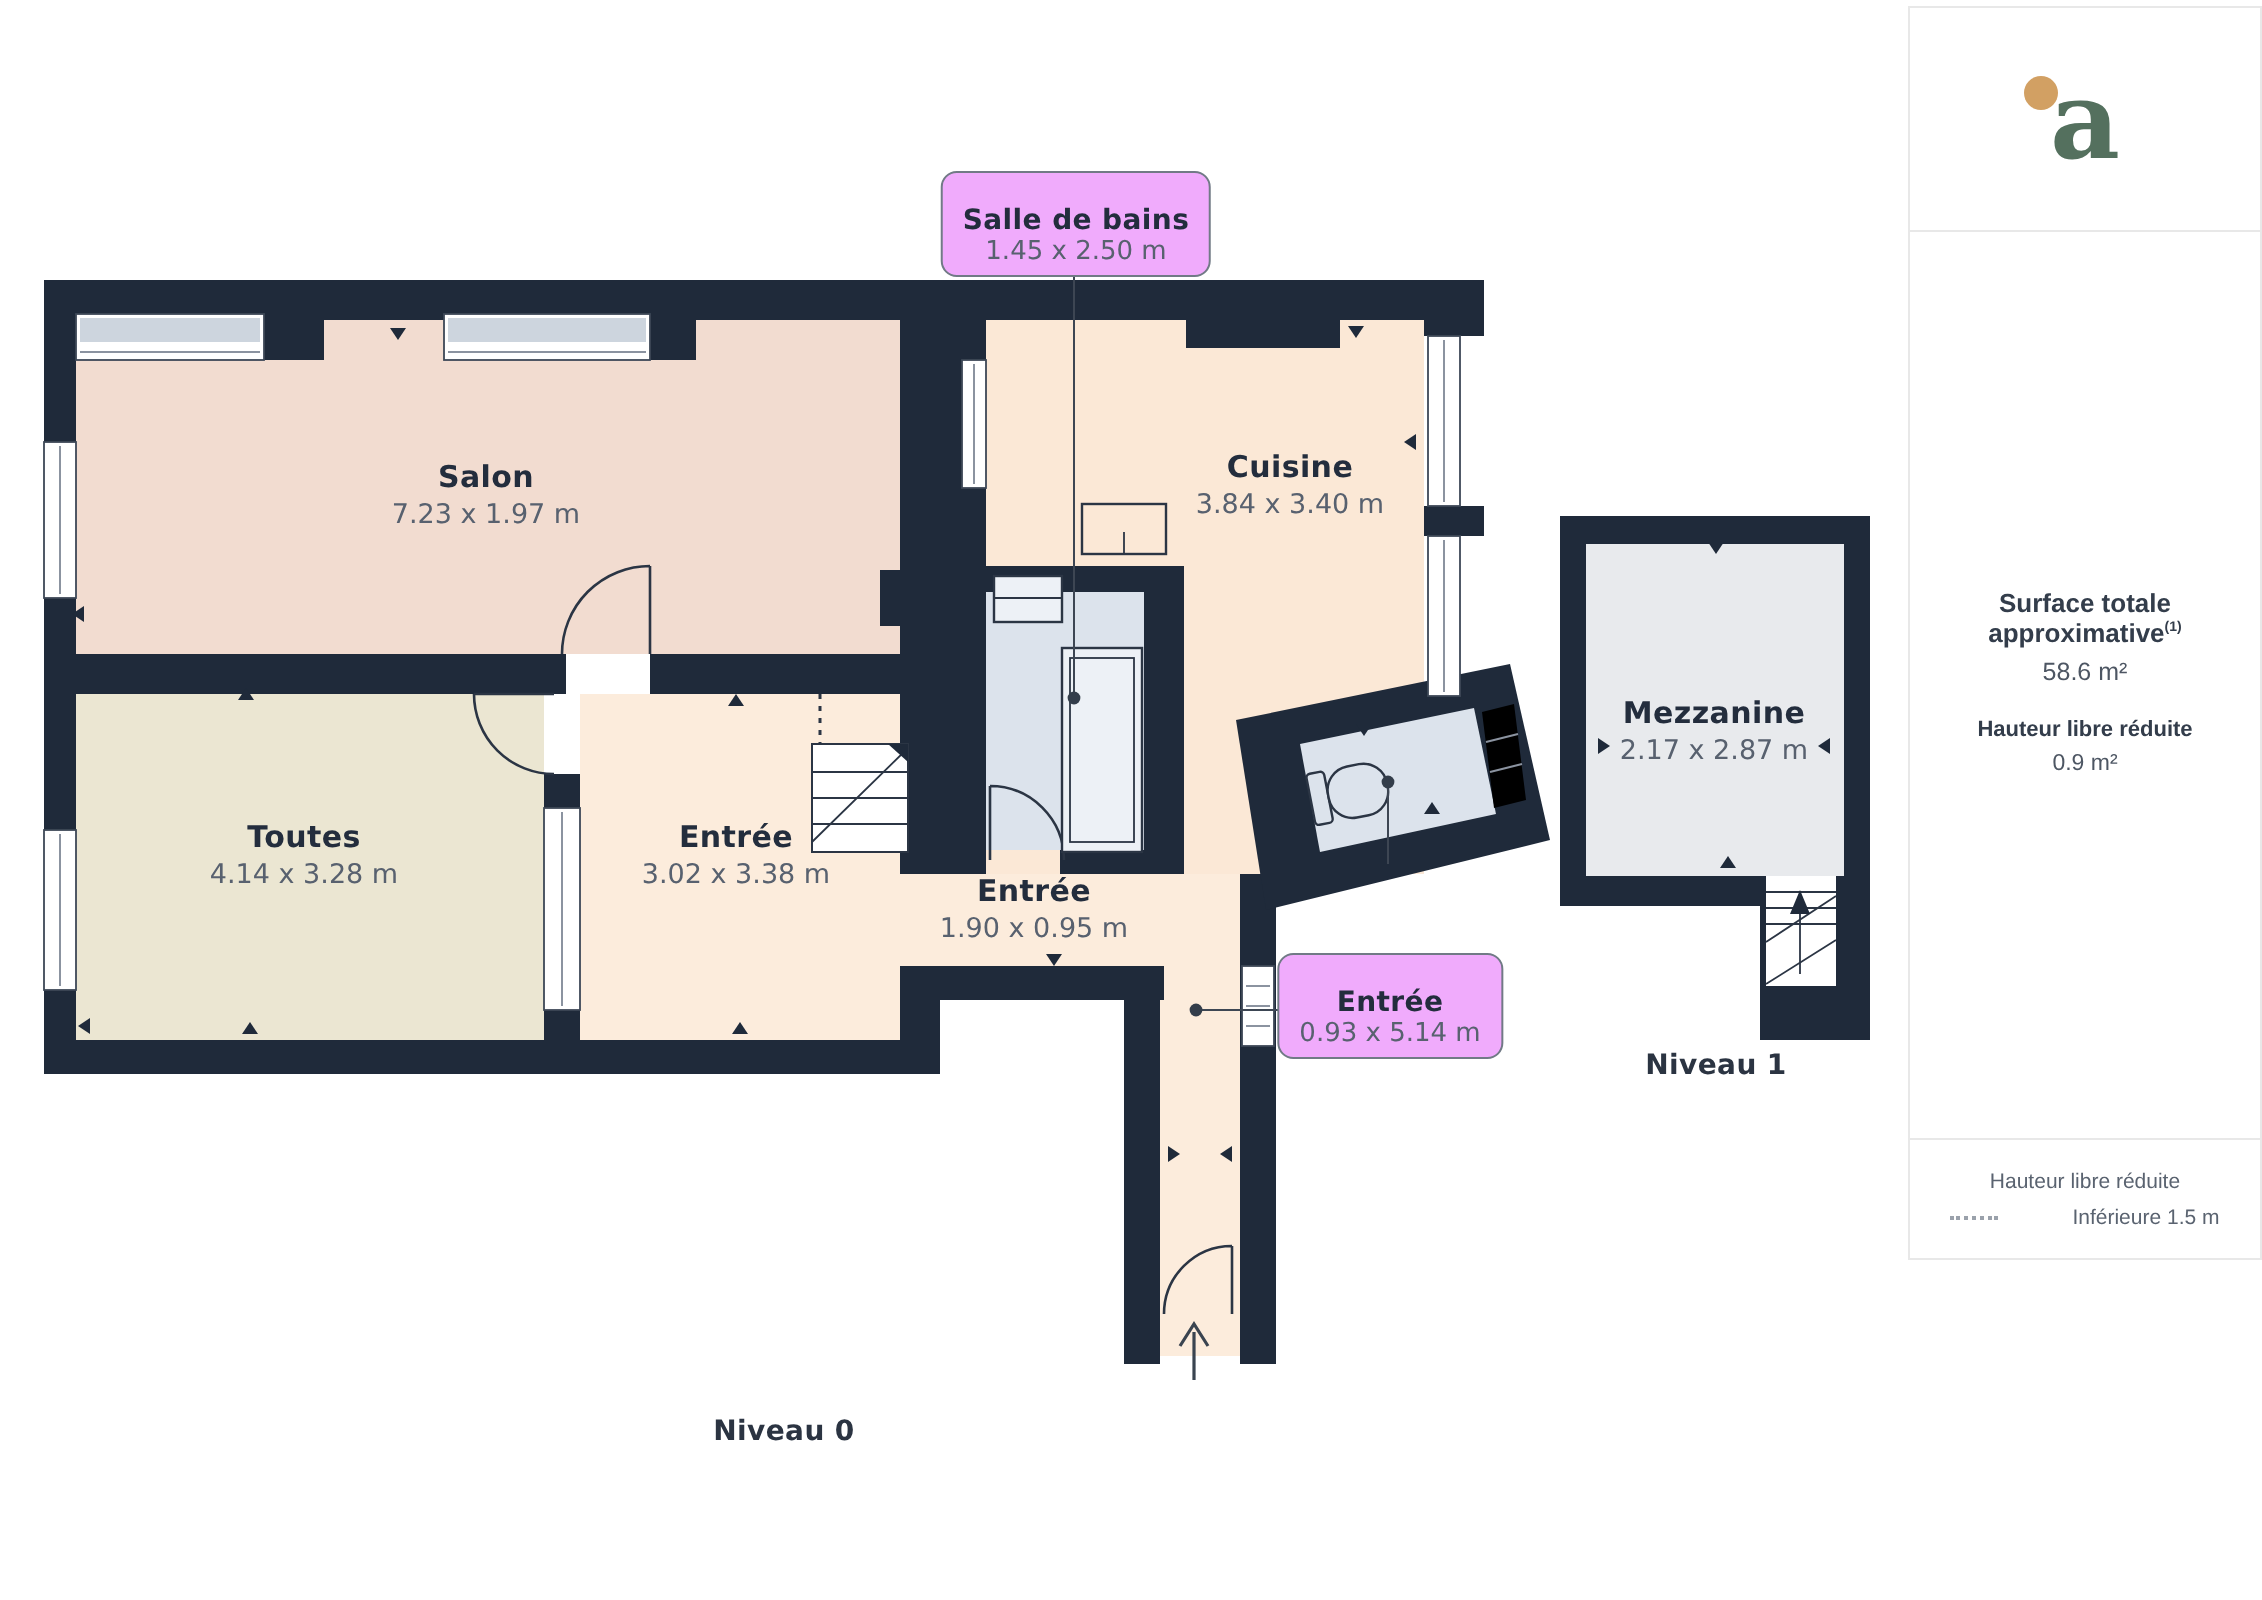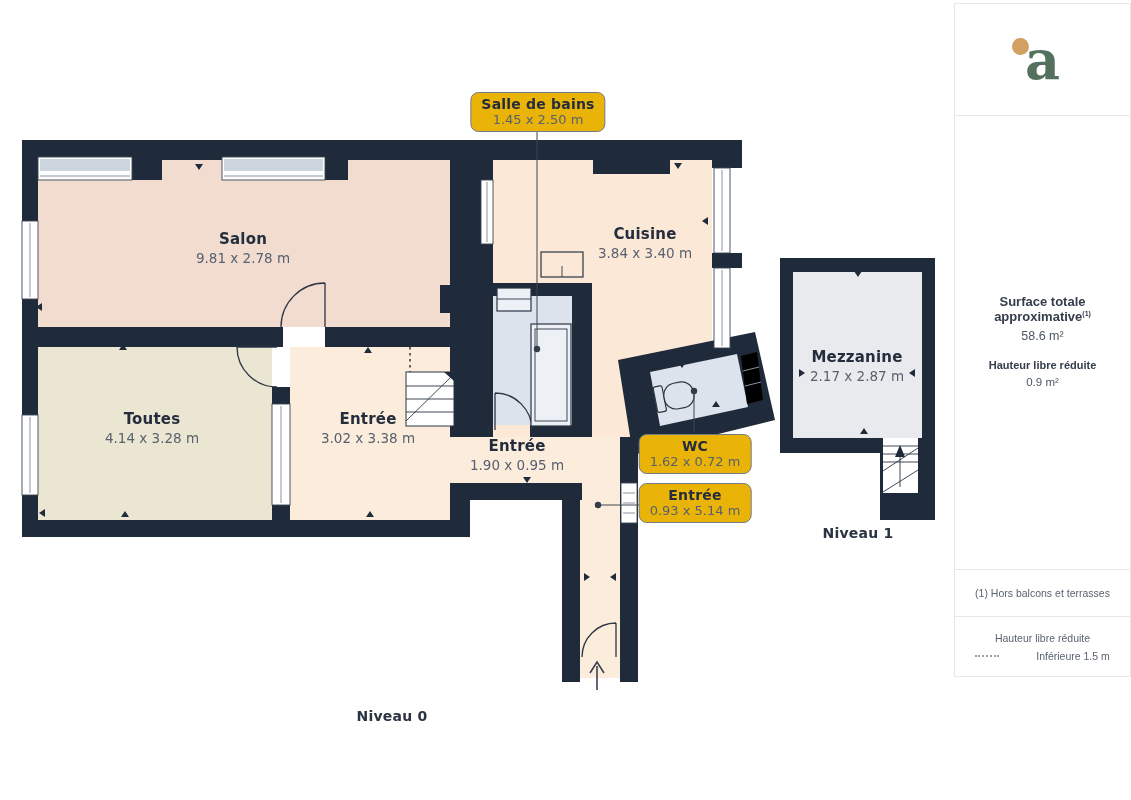--- a/index.html
+++ b/index.html
@@ -14,22 +14,22 @@
   .fixture{stroke:#2b3544;stroke-width:1.2;}
   .thin{fill:none;stroke:#2b3544;stroke-width:0.9;}
   .leader{stroke:#3d4653;stroke-width:1;}
   .leader-dot{fill:#333d4a;}
   .dashedline{stroke:#2b3544;stroke-width:1.5;stroke-dasharray:2.5,3.5;fill:none;}
   
   .room-label{position:absolute;transform:translate(-50%,-50%);text-align:center;
               line-height:1.25;white-space:nowrap;z-index:3;}
   .room-name{font-weight:700;font-size:15px;color:#232d3d;letter-spacing:.2px;}
   .room-dims{font-size:13.5px;color:#58616f;margin-top:1px;}
-  .callout{position:absolute;transform:translate(-50%,-50%);background:#eab308;
-           border:1.2px solid #717a86;border-radius:8px;padding:3px 10px 4px;
+  .callout{position:absolute;transform:translate(-50%,-50%);background:#f0abfc;
+           border:1.2px solid #717a86;border-radius:8px;padding:16px 10px 4px;
            text-align:center;white-space:nowrap;z-index:4;}
   .callout .room-name{font-size:14px;}
   .callout .room-dims{font-size:13px;margin-top:0;}
   .level-label{position:absolute;transform:translate(-50%,-50%);font-weight:700;
                font-size:14px;color:#2b3442;z-index:3;letter-spacing:.2px;}
   
   .sidebar{position:absolute;left:954px;top:3px;width:177px;z-index:5;
            font-family:"Liberation Sans",sans-serif;color:#3c4654;}
   .sb-box{box-sizing:border-box;border:1px solid #e8e8e8;border-top:none;
           display:flex;flex-direction:column;align-items:center;justify-content:center;
@@ -218,21 +218,21 @@
       <polygon points="712,407 720,407 716,401"></polygon>
       <polygon points="854,271 862,271 858,277"></polygon>
       <polygon points="799,369 799,377 805,373"></polygon>
       <polygon points="915,369 915,377 909,373"></polygon>
       <polygon points="860,434 868,434 864,428"></polygon>
     </g>
   </svg>
 
   <div class="room-label" style="left:243px;top:248px">
     <div class="room-name">Salon</div>
-    <div class="room-dims">9.81 x 2.78 m</div>
+    <div class="room-dims">7.23 x 1.97 m</div>
   </div>
   <div class="room-label" style="left:152px;top:428px">
     <div class="room-name">Toutes</div>
     <div class="room-dims">4.14 x 3.28 m</div>
   </div>
   <div class="room-label" style="left:368px;top:428px">
     <div class="room-name">Entrée</div>
     <div class="room-dims">3.02 x 3.38 m</div>
   </div>
   <div class="room-label" style="left:517px;top:455px">
@@ -244,24 +244,20 @@
     <div class="room-dims">3.84 x 3.40 m</div>
   </div>
   <div class="room-label" style="left:857px;top:366px">
     <div class="room-name">Mezzanine</div>
     <div class="room-dims">2.17 x 2.87 m</div>
   </div>
 
   <div class="callout" style="left:538px;top:112px">
     <div class="room-name">Salle de bains</div>
     <div class="room-dims">1.45 x 2.50 m</div>
-  </div>
-  <div class="callout" style="left:695px;top:454px">
-    <div class="room-name">WC</div>
-    <div class="room-dims">1.62 x 0.72 m</div>
   </div>
   <div class="callout" style="left:695px;top:503px">
     <div class="room-name">Entrée</div>
     <div class="room-dims">0.93 x 5.14 m</div>
   </div>
 
   <div class="level-label" style="left:392px;top:716px">Niveau 0</div>
   <div class="level-label" style="left:858px;top:533px">Niveau 1</div>
 
   <div class="sidebar">
@@ -272,23 +268,20 @@
       </div>
     </section>
     <section class="sb-box sb-surface">
       <div class="sb-title">
         <span>Surface totale approximative</span><sup>(1)</sup>
       </div>
       <div class="sb-value">58.6 m²</div>
       <div class="sb-subtitle">Hauteur libre réduite</div>
       <div class="sb-value2">0.9 m²</div>
     </section>
-    <section class="sb-box sb-footnote">
-      <div>(1) Hors balcons et terrasses</div>
-    </section>
     <section class="sb-box sb-legend">
       <div>Hauteur libre réduite</div>
       <div class="legend-row">
         <span class="legend-dash"></span>
         <span>Inférieure 1.5 m</span>
       </div>
     </section>
   </div>
 </div>
 

